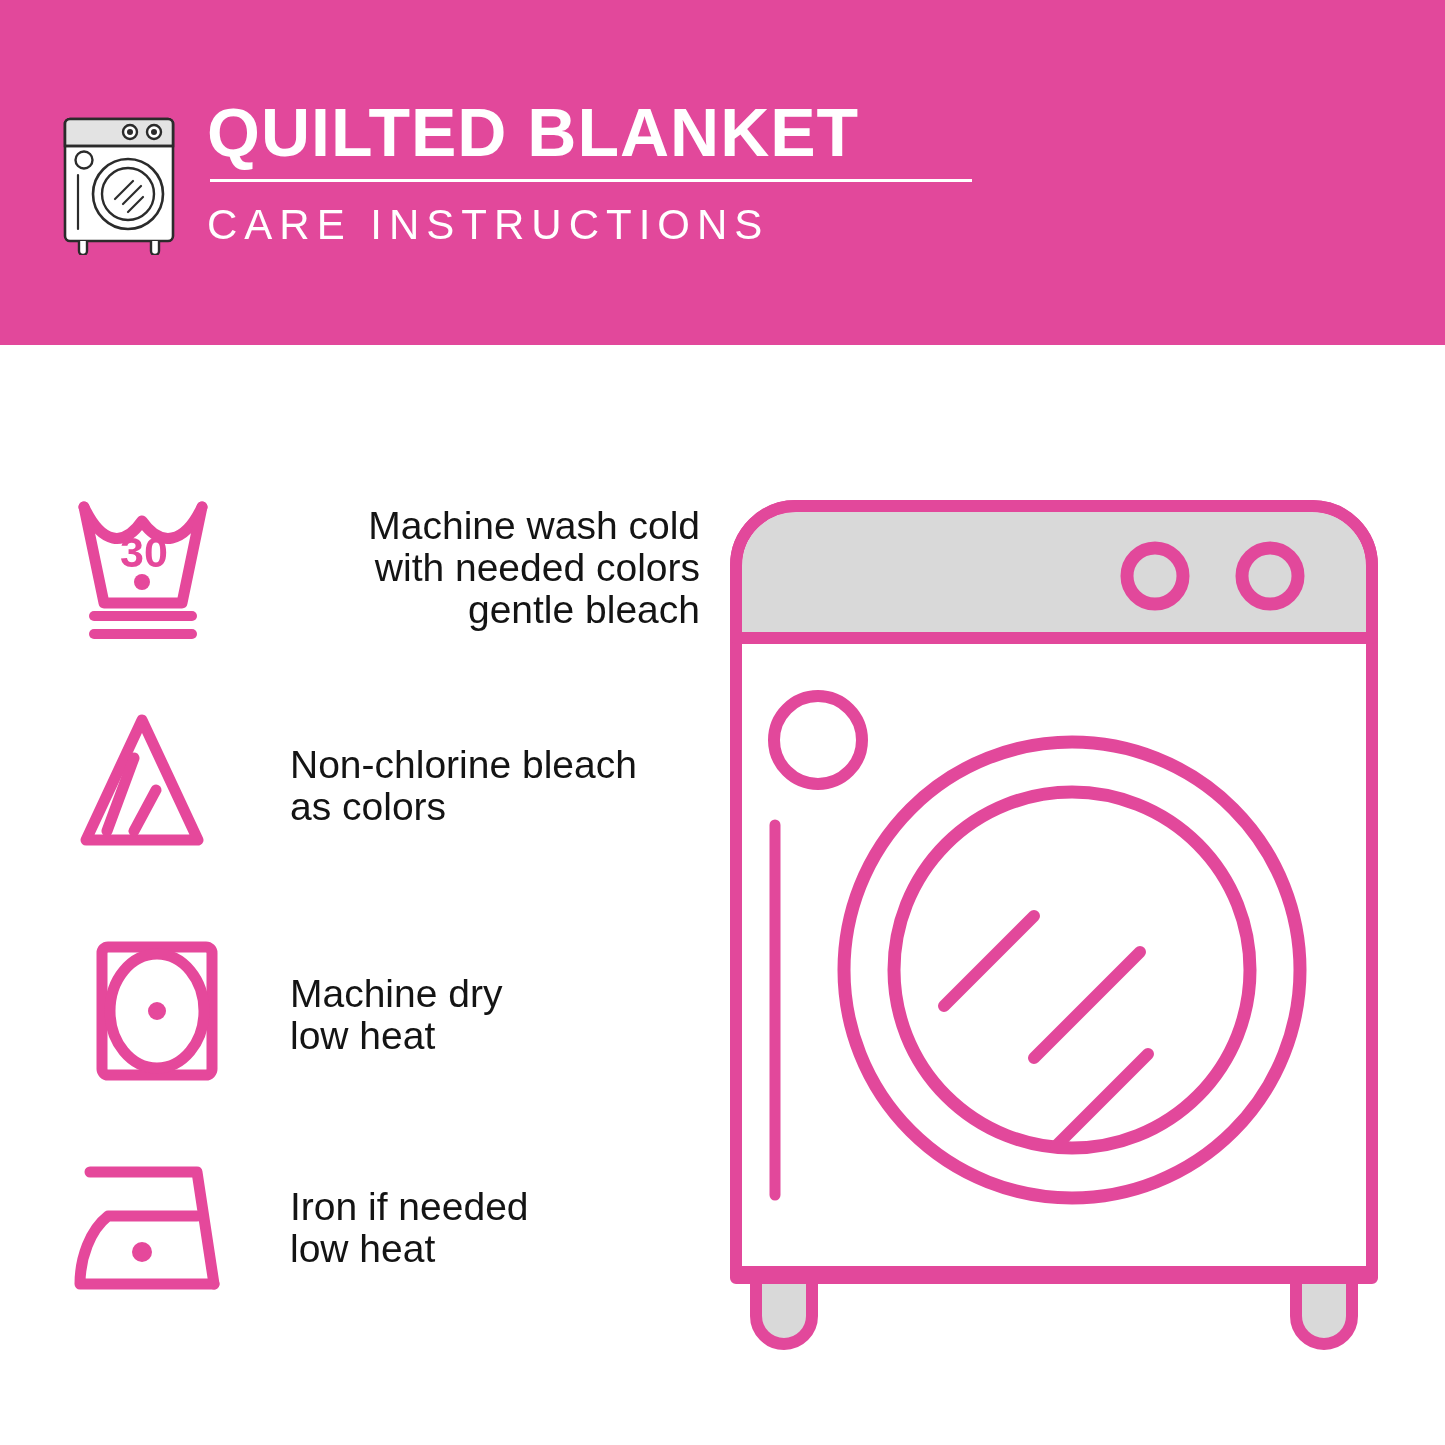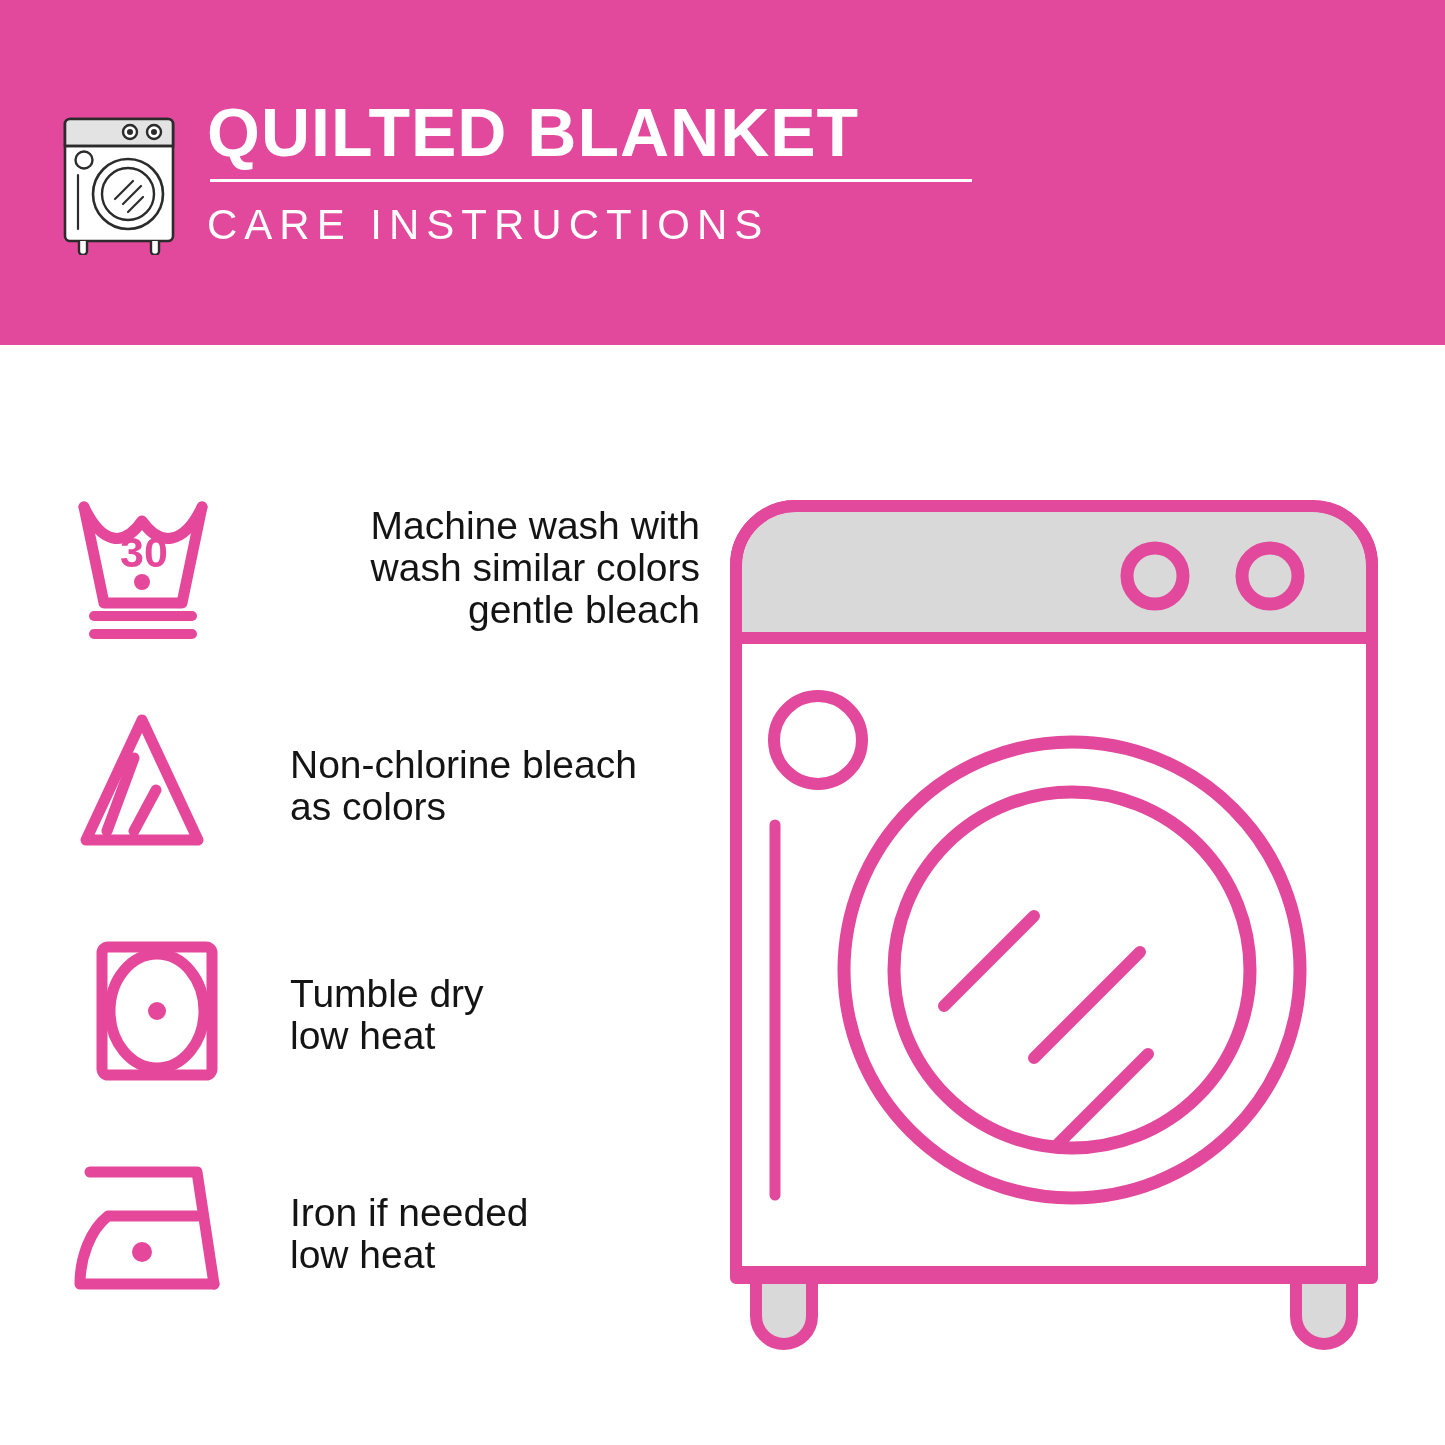--- a/index.html
+++ b/index.html
@@ -173,22 +173,22 @@
 
           <text x="48" y="82" font-family="Liberation Sans, sans-serif" font-size="43" font-weight="700" fill="#e5489b">30</text>
 
           <circle cx="70" cy="97" r="8" fill="#e5489b"></circle>
 
           <line x1="22" y1="131" x2="120" y2="131" stroke="#e5489b" stroke-width="10" stroke-linecap="round"></line>
           <line x1="22" y1="149" x2="120" y2="149" stroke="#e5489b" stroke-width="10" stroke-linecap="round"></line>
         </svg>
       </div>
       <div class="care-text" style="top:20px;">
-        <span class="tline">Machine wash with</span>
-        <span class="tline">wash similar colors</span>
+        <span class="tline">Machine wash cold</span>
+        <span class="tline">with needed colors</span>
         <span class="tline">gentle bleach</span>
       </div>
     </div>
 
     <div class="care-row" style="top:219px;">
       <div class="care-symbol">
         <svg viewBox="0 0 170 160" width="170" height="160">
 
           <path d="M70 16 L 126 136 L 14 136 Z" fill="none" stroke="#e5489b" stroke-width="11" stroke-linecap="round" stroke-linejoin="round"></path>
 
@@ -204,36 +204,36 @@
 
     <div class="care-row" style="top:448px;">
       <div class="care-symbol">
         <svg viewBox="0 0 170 160" width="170" height="160">
           <rect x="30" y="14" width="110" height="128" rx="6" ry="6" fill="none" stroke="#e5489b" stroke-width="11"></rect>
           <ellipse cx="85" cy="78" rx="47" ry="57" fill="none" stroke="#e5489b" stroke-width="11"></ellipse>
           <circle cx="85" cy="78" r="9" fill="#e5489b"></circle>
         </svg>
       </div>
       <div class="care-text" style="top:40px;">
-        <span class="tline">Tumble dry</span>
+        <span class="tline">Machine dry</span>
         <span class="tline">low heat</span>
       </div>
     </div>
 
     <div class="care-row" style="top:665px;">
       <div class="care-symbol">
         <svg viewBox="0 0 170 160" width="170" height="160">
 
           <path d="M18 22 L 125 22 L 142 134" fill="none" stroke="#e5489b" stroke-width="11" stroke-linecap="round" stroke-linejoin="round"></path>
 
           <path d="M125 66 L 36 66 C 18 80, 8 108, 8 134 L 142 134" fill="none" stroke="#e5489b" stroke-width="11" stroke-linecap="round" stroke-linejoin="round"></path>
           <circle cx="70" cy="102" r="10" fill="#e5489b"></circle>
         </svg>
       </div>
-      <div class="care-text" style="top:42px;">
+      <div class="care-text" style="top:36px;">
         <span class="tline">Iron if needed</span>
         <span class="tline">low heat</span>
       </div>
     </div>
 
   </div>
 
   <div id="washer-illustration">
     <svg viewBox="0 0 720 910" width="720" height="910">
 

